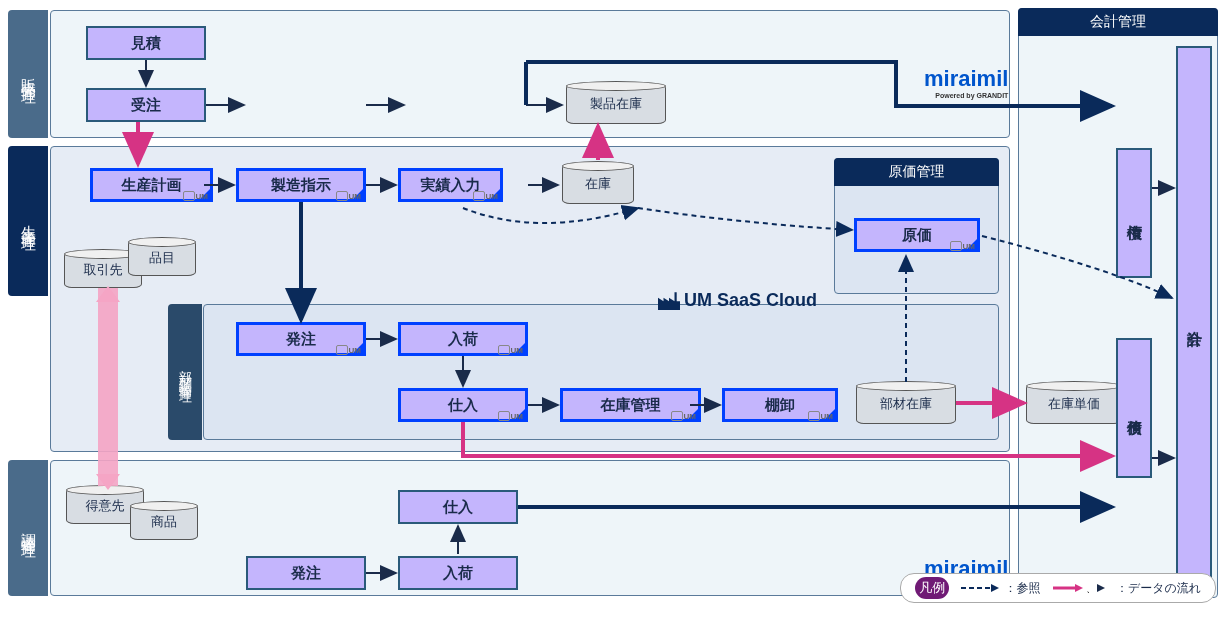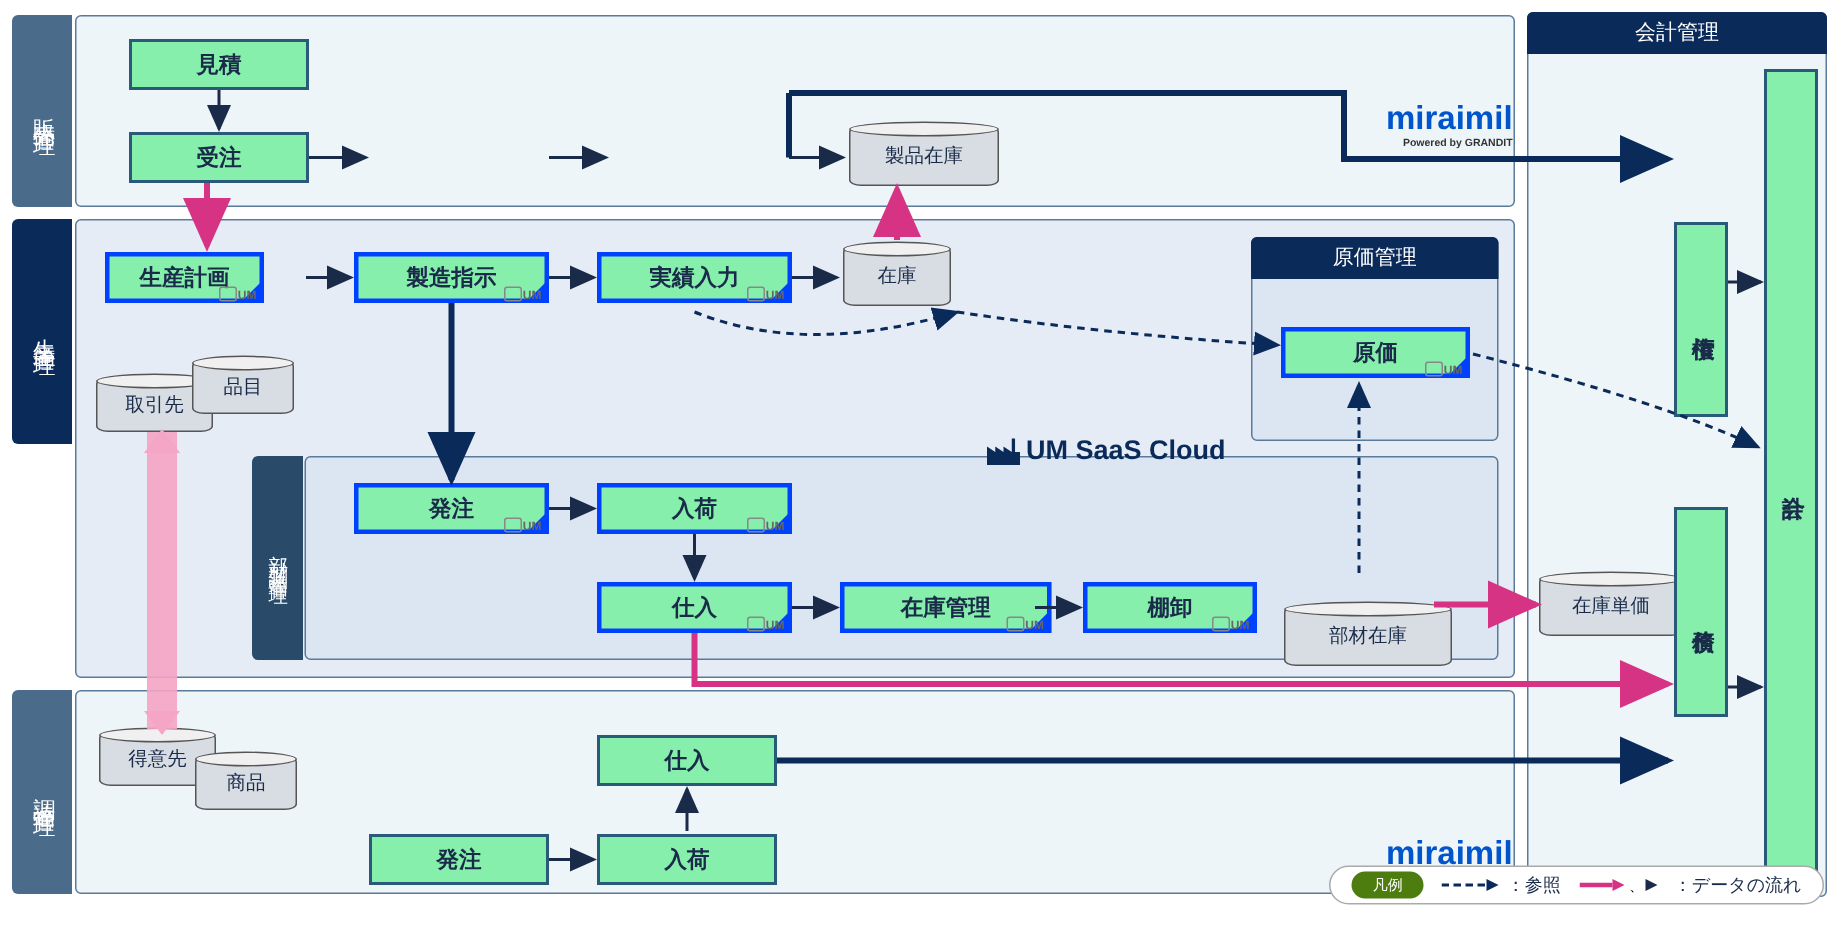--- a/index.html
+++ b/index.html
@@ -6,33 +6,33 @@
 body{font-family:"Meiryo","MS PGothic",sans-serif;font-size:14px;color:#1a2b4a;background:#fff;width:1227px;height:624px;position:relative}
 .canvas{position:relative;width:1212px;height:595px;margin:8px}
 .section-label{position:absolute;background:#4a6b8a;color:#fff;display:flex;align-items:center;justify-content:center;writing-mode:vertical-rl;font-size:15px;letter-spacing:4px;padding:8px 4px;border-radius:4px 0 0 4px;width:40px}
 .section-label.production{background:#0a2a5a}
 .section-label.sub{background:#2a4a6a;width:34px;font-size:13px}
 .panel{position:absolute;border:1px solid #5a7a9a;border-radius:4px}
 .panel.light{background:#eef5f9}
 .panel.mid{background:#e6ecf5}
 .panel.sub{background:#dce5f2}
 .header{position:absolute;background:#0a2a5a;color:#fff;font-size:14px;display:flex;align-items:center;justify-content:center;height:28px;border-radius:4px 4px 0 0}
-.box{position:absolute;background:#86efac;border:2px solid #2a5a7a;display:flex;align-items:center;justify-content:center;font-size:15px;font-weight:bold;color:#1a2b4a;height:34px}
+.box{position:absolute;background:#c4b5fd;border:2px solid #2a5a7a;display:flex;align-items:center;justify-content:center;font-size:15px;font-weight:bold;color:#1a2b4a;height:34px}
 .box.blue{border:3px solid #0040ff;color:#1a2b4a}
 .um-tag{position:absolute;font-size:8px;color:#666;right:2px;bottom:-2px;display:flex;align-items:flex-end;gap:1px}
 .um-tag::before{content:"";display:inline-block;width:10px;height:8px;border:1px solid #888;border-radius:2px}
 .corner{position:absolute;right:-2px;bottom:-2px;width:0;height:0;border-style:solid;border-width:0 0 14px 14px;border-color:transparent transparent #0040ff transparent}
 .cylinder{position:absolute;background:#d8dde3;border:1px solid #555;border-radius:8px/4px;display:flex;align-items:center;justify-content:center;font-size:13px;font-weight:normal;height:34px}
 .cylinder::before{content:"";position:absolute;top:-4px;left:-1px;right:-1px;height:8px;background:#f0f0f0;border:1px solid #555;border-radius:50%}
 .logo-miraimil{position:absolute;font-family:sans-serif;font-weight:bold;color:#0055cc;font-size:22px}
 .logo-miraimil .sub{font-size:7px;color:#333;display:block;text-align:right}
 .logo-um{position:absolute;font-weight:bold;color:#0a2a5a;font-size:18px}
 .logo-um .fac{display:inline-block;width:22px;height:18px;background:#0a2a5a;clip-path:polygon(0 100%,0 30%,25% 50%,25% 30%,50% 50%,50% 30%,75% 50%,75% 0,85% 0,85% 50%,100% 50%,100% 100%);vertical-align:middle;margin-right:4px}
 .legend{position:absolute;bottom:0px;right:4px;display:flex;align-items:center;gap:12px;font-size:12px;border:1px solid #aaa;border-radius:14px;padding:3px 14px;background:#fff}
-.legend .pill{background:#4d7c0f;color:#fff;padding:2px 14px;border-radius:12px;font-size:10px}
+.legend .pill{background:#701a75;color:#fff;padding:2px 4px;border-radius:12px;font-size:13px}
 svg.connectors{position:absolute;top:0;left:0;width:1212px;height:595px;pointer-events:none}
 </style>
 </head>
 <body>
 
 <div class="canvas">
 
 <div class="panel light" style="left:1010px;top:0;width:200px;height:590px"></div>
 <div class="header" style="left:1010px;top:0;width:200px">会計管理</div>
 
@@ -54,35 +54,35 @@
 <div class="box" style="left:78px;top:18px;width:120px">
       <span>見積</span>
     </div>
 <div class="box" style="left:78px;top:80px;width:120px">
       <span>受注</span>
     </div>
 <div class="cylinder" style="left:558px;top:76px;width:100px;height:40px">
       <span>製品在庫</span>
     </div>
 
-<div class="box blue" style="left:62px;top:160px;width:106px">
+<div class="box blue" style="left:82px;top:160px;width:123px">
       <span>生産計画</span>
       <div class="corner"></div>
       <div class="um-tag">
         <span>UM</span>
       </div>
     </div>
 <div class="box blue" style="left:228px;top:160px;width:130px">
       <span>製造指示</span>
       <div class="corner"></div>
       <div class="um-tag">
         <span>UM</span>
       </div>
     </div>
-<div class="box blue" style="left:390px;top:160px;width:130px">
+<div class="box blue" style="left:390px;top:160px;width:105px">
       <span>実績入力</span>
       <div class="corner"></div>
       <div class="um-tag">
         <span>UM</span>
       </div>
     </div>
 <div class="cylinder" style="left:554px;top:156px;width:72px;height:40px">
       <span>在庫</span>
     </div>
 
@@ -129,21 +129,21 @@
         <span>UM</span>
       </div>
     </div>
 <div class="box blue" style="left:714px;top:380px;width:116px">
       <span>棚卸</span>
       <div class="corner"></div>
       <div class="um-tag">
         <span>UM</span>
       </div>
     </div>
-<div class="cylinder" style="left:848px;top:396px;width:112px;height:40px">
+<div class="cylinder" style="left:848px;top:376px;width:100px;height:40px">
       <span>部材在庫</span>
     </div>
 
 <div class="cylinder" style="left:58px;top:480px;width:78px;height:36px">
       <span>得意先</span>
     </div>
 <div class="cylinder" style="left:122px;top:496px;width:68px;height:36px">
       <span>商品</span>
     </div>
 <div class="box" style="left:390px;top:482px;width:120px">

